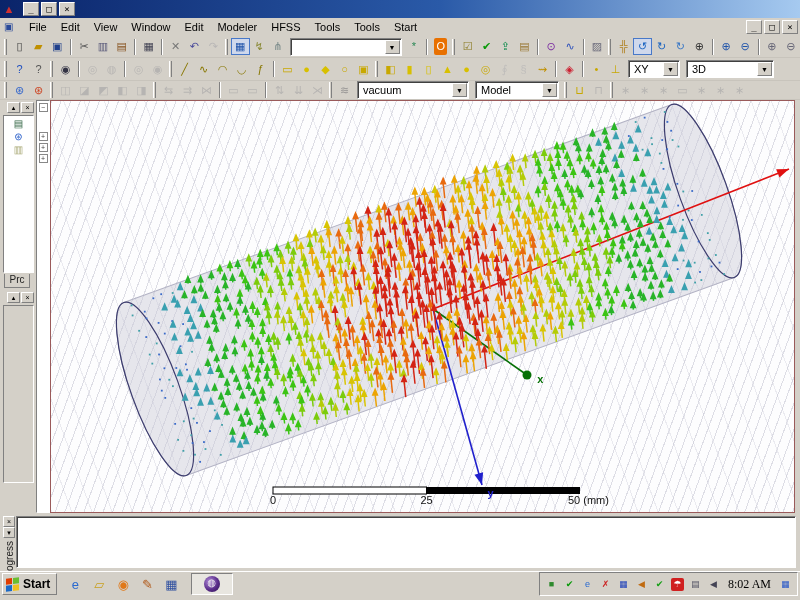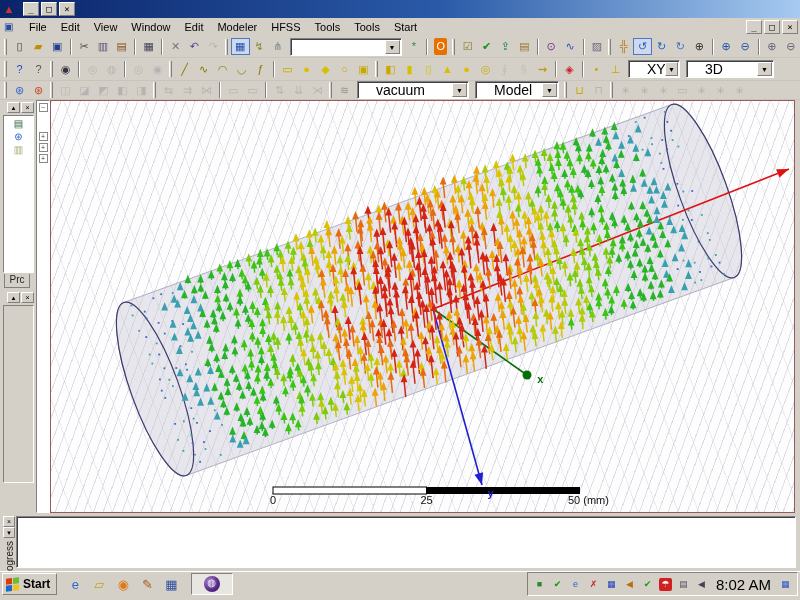--- a/index.html
+++ b/index.html
@@ -34,21 +34,21 @@
   #tb3 { top:81px; height:19px; }
   .grip { width:3px; height:16px; margin:0 3px 0 2px; border-left:1px solid #fff; border-right:1px solid #808080; }
   .tsep { width:2px; height:16px; margin:0 3px; border-left:1px solid #808080; border-right:1px solid #fff; }
   .tbtn { width:19px; height:17px; display:flex; align-items:center; justify-content:center;
     font-size:11px; line-height:17px; background:transparent; border:1px solid transparent; }
   .tbtn.active { border:1px solid #4878c8; background:#cfd8ec; }
   .tbtn.disabled { opacity:.5; filter:grayscale(80%); }
   .tbtn .bg { display:inline-block; min-width:13px; text-align:center; border-radius:2px; }
   .combo { height:18px; background:#fff; display:flex; align-items:center; margin:0 3px;
     border:1px solid; border-color:#808080 #fff #fff #808080; box-shadow:inset 1px 1px 0 #404040; }
-  .combo .cval { flex:1; padding:0 18px; font-size:14px; white-space:nowrap; overflow:hidden; }
+  .combo .cval { flex:1; padding:0 5px; font-size:11px; white-space:nowrap; overflow:hidden; }
   .combo .cbtn { width:15px; height:14px; margin-right:1px; background:#d4d0c8;
     border:1px solid; border-color:#fff #808080 #808080 #fff; font-size:7px; line-height:13px; text-align:center; }
 
   
   #main { position:absolute; left:0; top:100px; width:800px; height:413px; background:#d4d0c8; display:flex; }
   #dockcol { width:36px; display:flex; flex-direction:column; padding:1px 1px 0 2px; }
   .dock { background:#d4d0c8; margin-bottom:3px; }
   .dockhead { height:13px; display:flex; justify-content:flex-end; gap:1px; padding:1px; }
   .dbtn { width:13px; height:11px; background:#d4d0c8; font-size:7px; line-height:10px; text-align:center;
     border:1px solid; border-color:#fff #808080 #808080 #fff; }
@@ -94,21 +94,21 @@
     background:#e8e6e0; border:1px solid; border-color:#808080 #fff #fff #808080; }
   .ansologo { width:16px; height:16px; border-radius:50%;
     background:radial-gradient(circle at 35% 35%, #b08ad8, #5a2d8a 55%, #2a1050); position:relative; }
   .ansologo::after { content:"◍"; color:#eee; font-size:10px; position:absolute; left:3px; top:1px; }
   #tray { margin-left:auto; height:24px; display:flex; align-items:center; gap:3px; padding:0 4px;
     border:1px solid; border-color:#808080 #fff #fff #808080; }
   .trayicon { width:15px; height:15px; display:flex; align-items:center; justify-content:center;
     font-size:11px; line-height:15px; }
   .trayicon .bg { display:inline-block; width:13px; height:13px; line-height:13px; text-align:center;
     border-radius:2px; font-size:9px; }
-  #clock { padding:0 4px; font-size:15px; }
+  #clock { padding:0 4px; font-size:12px;font-family:Liberation Serif, serif; }
 </style>
 </head>
 <body>
 
 <div id="titlebar">
   <span class="ticon">▲</span>
   <span class="winbtns">
     <span class="winbtn raised">_</span>
     <span class="winbtn raised">□</span>
     <span class="winbtn raised">×</span>

